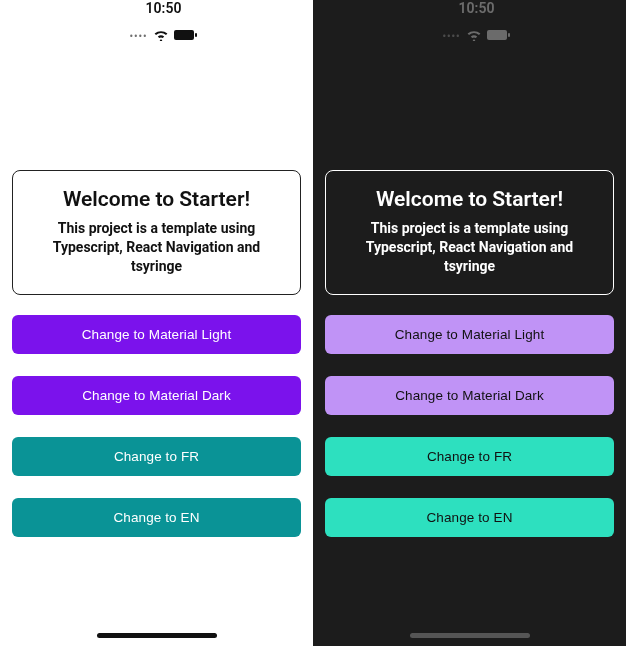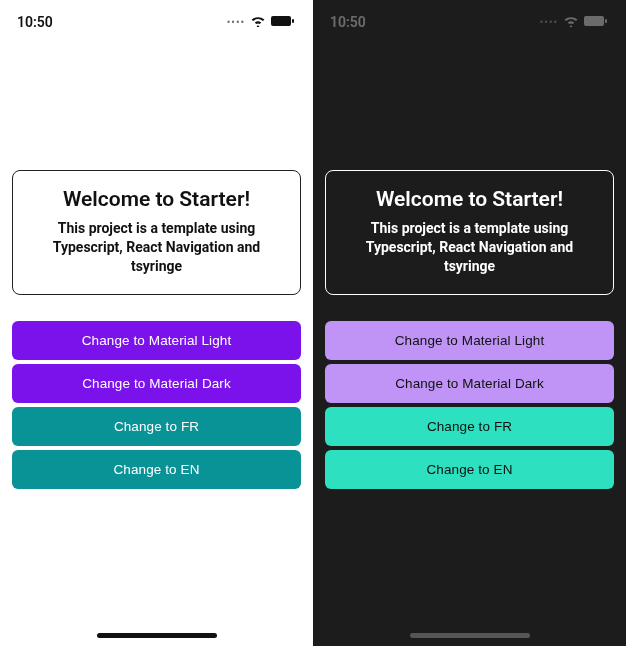--- a/index.html
+++ b/index.html
@@ -19,54 +19,55 @@
       overflow: hidden;
     }
     .phone-light { background: #ffffff; color: #111; }
     .phone-dark { background: #1c1c1c; color: #fff; }
 
     .status-bar {
       height: 44px;
       display: flex;
       align-items: center;
       justify-content: space-between;
-      padding: 0 18px 0 17px;
+      padding: 0 18px 0 32px;
       font-size: 14px;
       font-weight: 600;
+      flex-direction: column;
     }
     .status-right { display: flex; align-items: center; gap: 5px; }
     .phone-dark .status-bar { opacity: 0.35; }
 
     .content {
       flex: 1;
       padding: 0 12px;
       display: flex;
       flex-direction: column;
       padding-top: 126px;
     }
 
     .card {
       border: 1px solid;
       border-radius: 8px;
       padding: 16px 18px 18px;
       text-align: center;
-      margin-bottom: 26px;
+      margin-bottom: 20px;
     }
     .phone-light .card { border-color: #222; background: #fff; }
     .phone-dark .card { border-color: #fff; background: transparent; }
 
     .card h1 { font-size: 21px; font-weight: 600; margin-bottom: 8px; }
     .card p { font-size: 14px; line-height: 1.35; font-weight: bold; }
 
     .btn {
       width: 100%;
       border: none;
       border-radius: 6px;
       padding: 12px 10px;
-      margin-bottom: 4px;
+      margin-bottom: 22px;
       font-size: 13.5px;
       font-weight: 500;
       cursor: pointer;
       letter-spacing: .1px;
     }
 
     .phone-light .btn-primary { background: #7b12ec; color: #fff; }
     .phone-light .btn-accent  { background: #0a9396; color: #fff; }
 
     .phone-dark .btn-primary { background: #c093f6; color: #111; }

